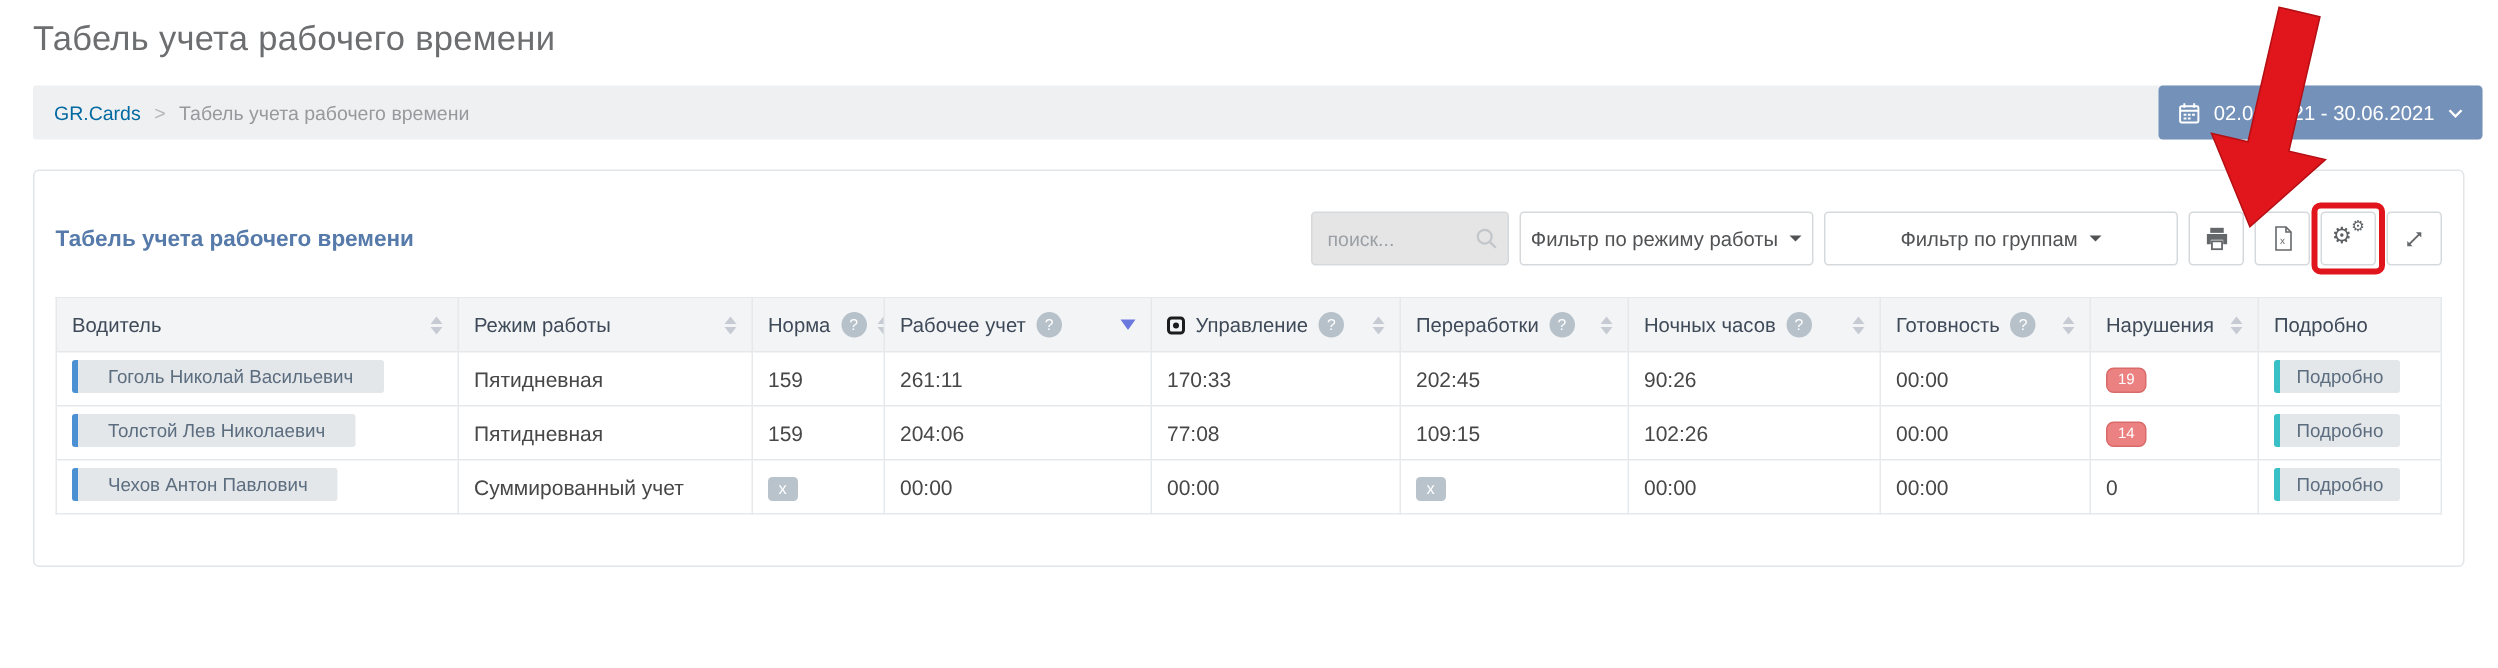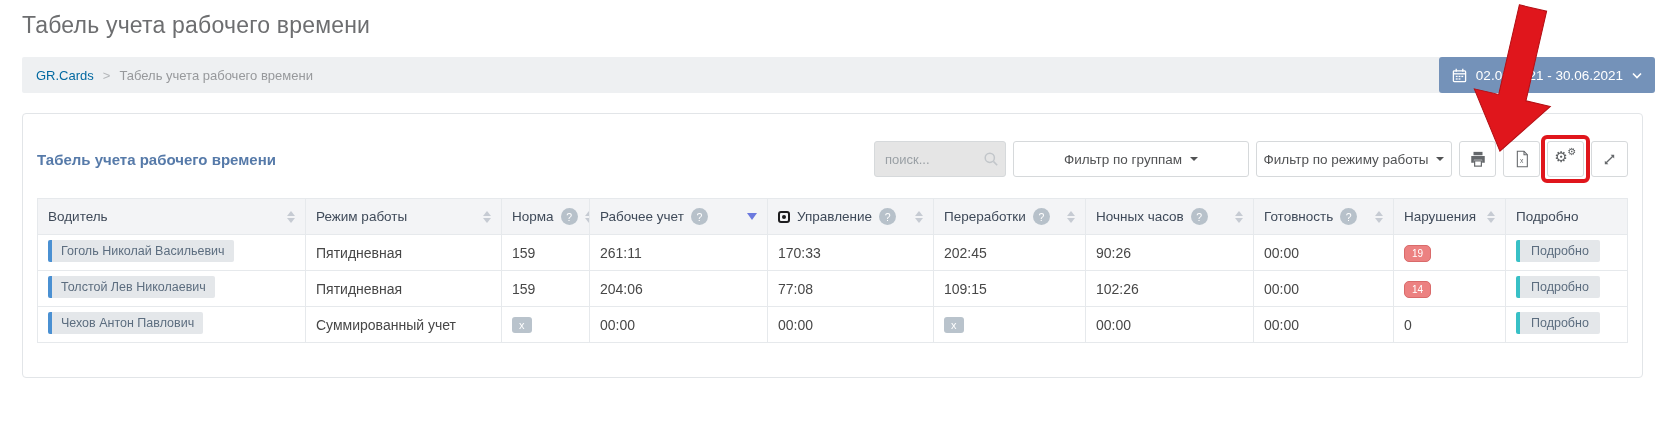--- a/index.html
+++ b/index.html
@@ -98,21 +98,21 @@
     border-top:7px solid #6b79de;
   }
   .tacho-icon {
     width:12px; height:12px; border:2px solid #1d1d1f; border-radius:3px;
     display:inline-flex; align-items:center; justify-content:center; flex:none;
   }
   .tacho-dot { width:4px; height:4px; border-radius:50%; background:#1d1d1f; }
 
   .chip {
     display:inline-block; background:#e4e7ea; color:#5c6d7f; font-size:12.5px;
-    padding:4px 9px; border-left:4px solid #4a90d2; border-radius:2px;
+    padding:4px 20px; border-left:4px solid #4a90d2; border-radius:2px;
     max-width:100%; overflow:hidden; text-overflow:ellipsis; cursor:pointer;
   }
   .chip.details { border-left-color:#38c0c6; padding:4px 11px; }
   .badge-red {
     display:inline-block; min-width:16px; text-align:center;
     background:#ec8181; border:1px solid #d96a6a; color:#fff;
     font-size:10px; padding:2px 7px; border-radius:5px;
   }
   .badge-x {
     display:inline-block; background:#b9c3cc; color:#fff;
@@ -156,27 +156,27 @@
     <div class="panel-title">Табель учета рабочего времени</div>
     <div class="toolbar">
       <div class="search-box">
         <input type="text" placeholder="поиск..." style="">
         <svg class="mag" width="16" height="16" viewBox="0 0 16 16">
           <circle cx="6.8" cy="6.8" r="4.6" fill="none" stroke="#c2c6ca" stroke-width="1.5"></circle>
           <line x1="10.4" y1="10.4" x2="14.2" y2="14.2" stroke="#c2c6ca" stroke-width="1.5"></line>
         </svg>
       </div>
 
+      <button class="filter-btn w1">
+        <span>Фильтр по режиму работы</span>
+        <span class="caret-tri"></span>
+      </button>
+
       <button class="filter-btn w2">
         <span>Фильтр по группам</span>
-        <span class="caret-tri"></span>
-      </button>
-
-      <button class="filter-btn w1">
-        <span>Фильтр по режиму работы</span>
         <span class="caret-tri"></span>
       </button>
 
       <button class="icon-btn">
         <svg width="18" height="18" viewBox="0 0 24 24" fill="currentColor">
           <rect x="6" y="2.5" width="12" height="4.5"></rect>
           <path d="M3 8h18v9h-3.5v-4h-11v4H3z"></path>
           <rect x="7.5" y="14.5" width="9" height="7" fill="none" stroke="currentColor" stroke-width="1.6"></rect>
         </svg>
       </button>

